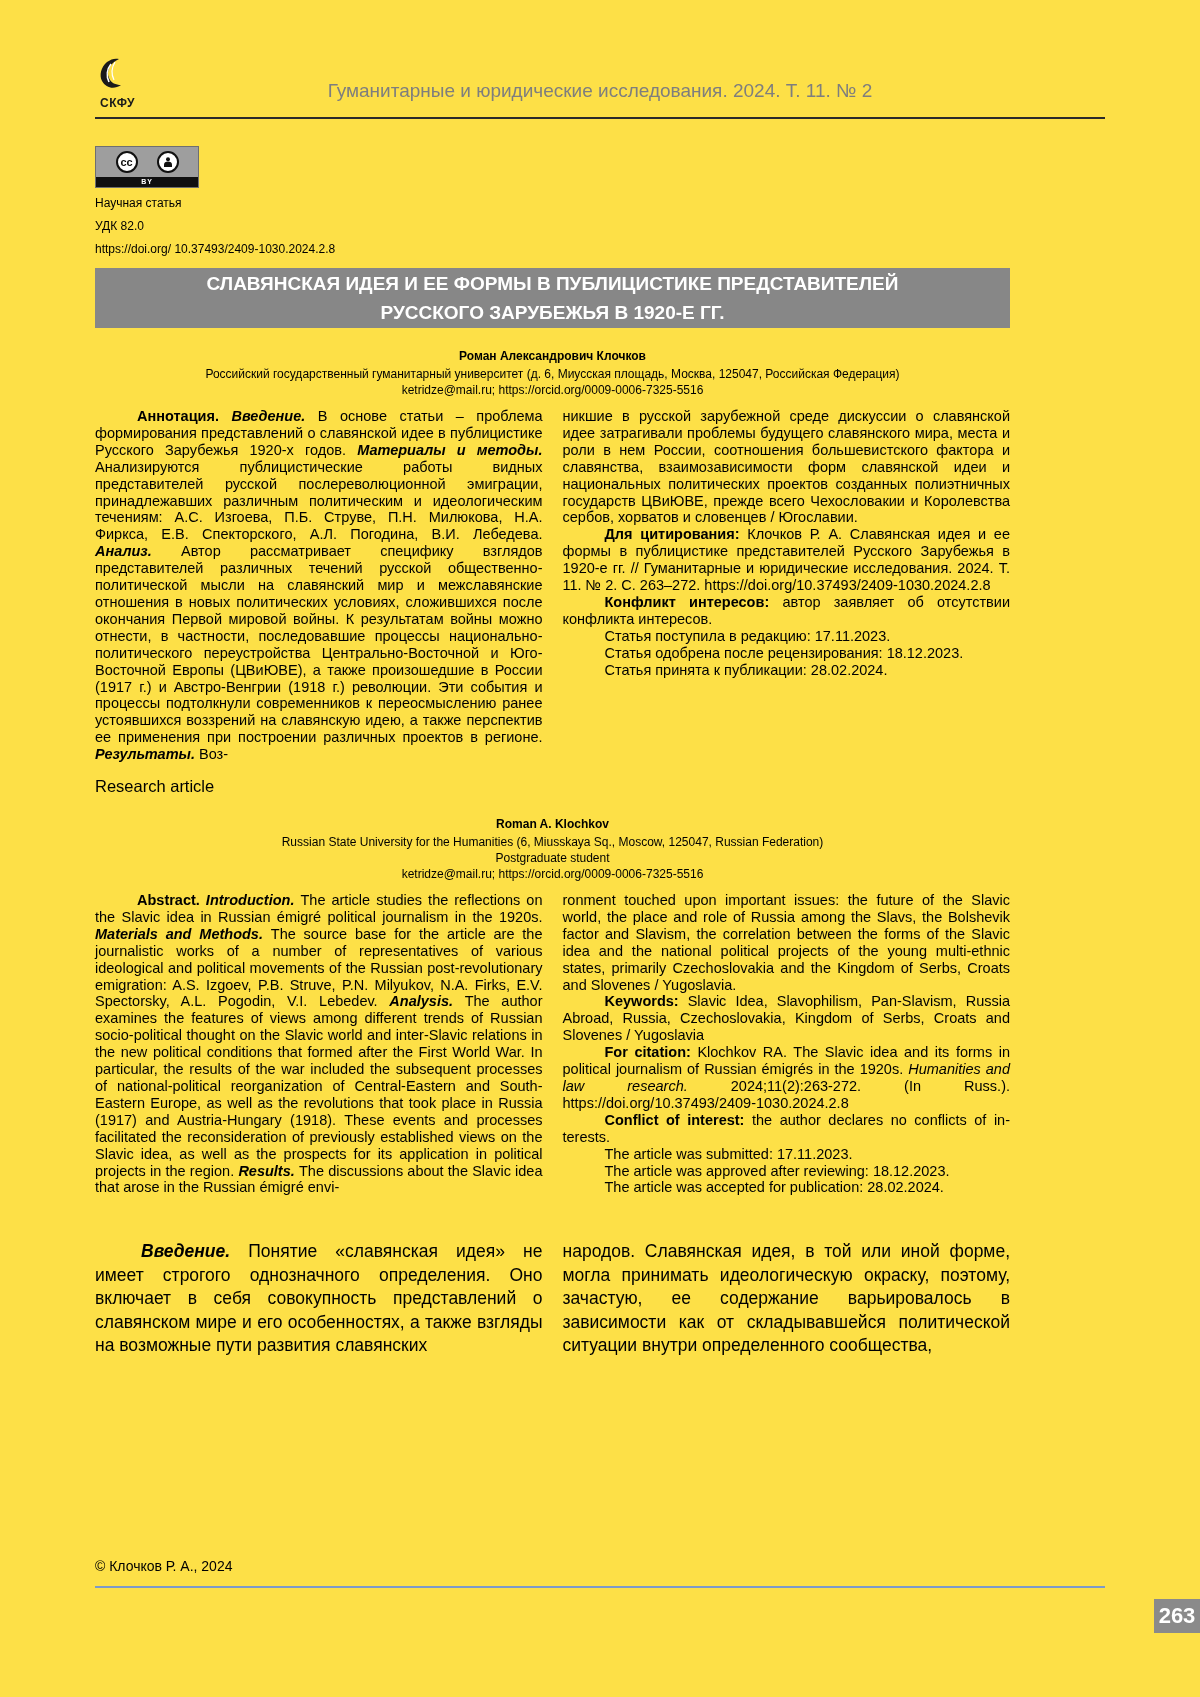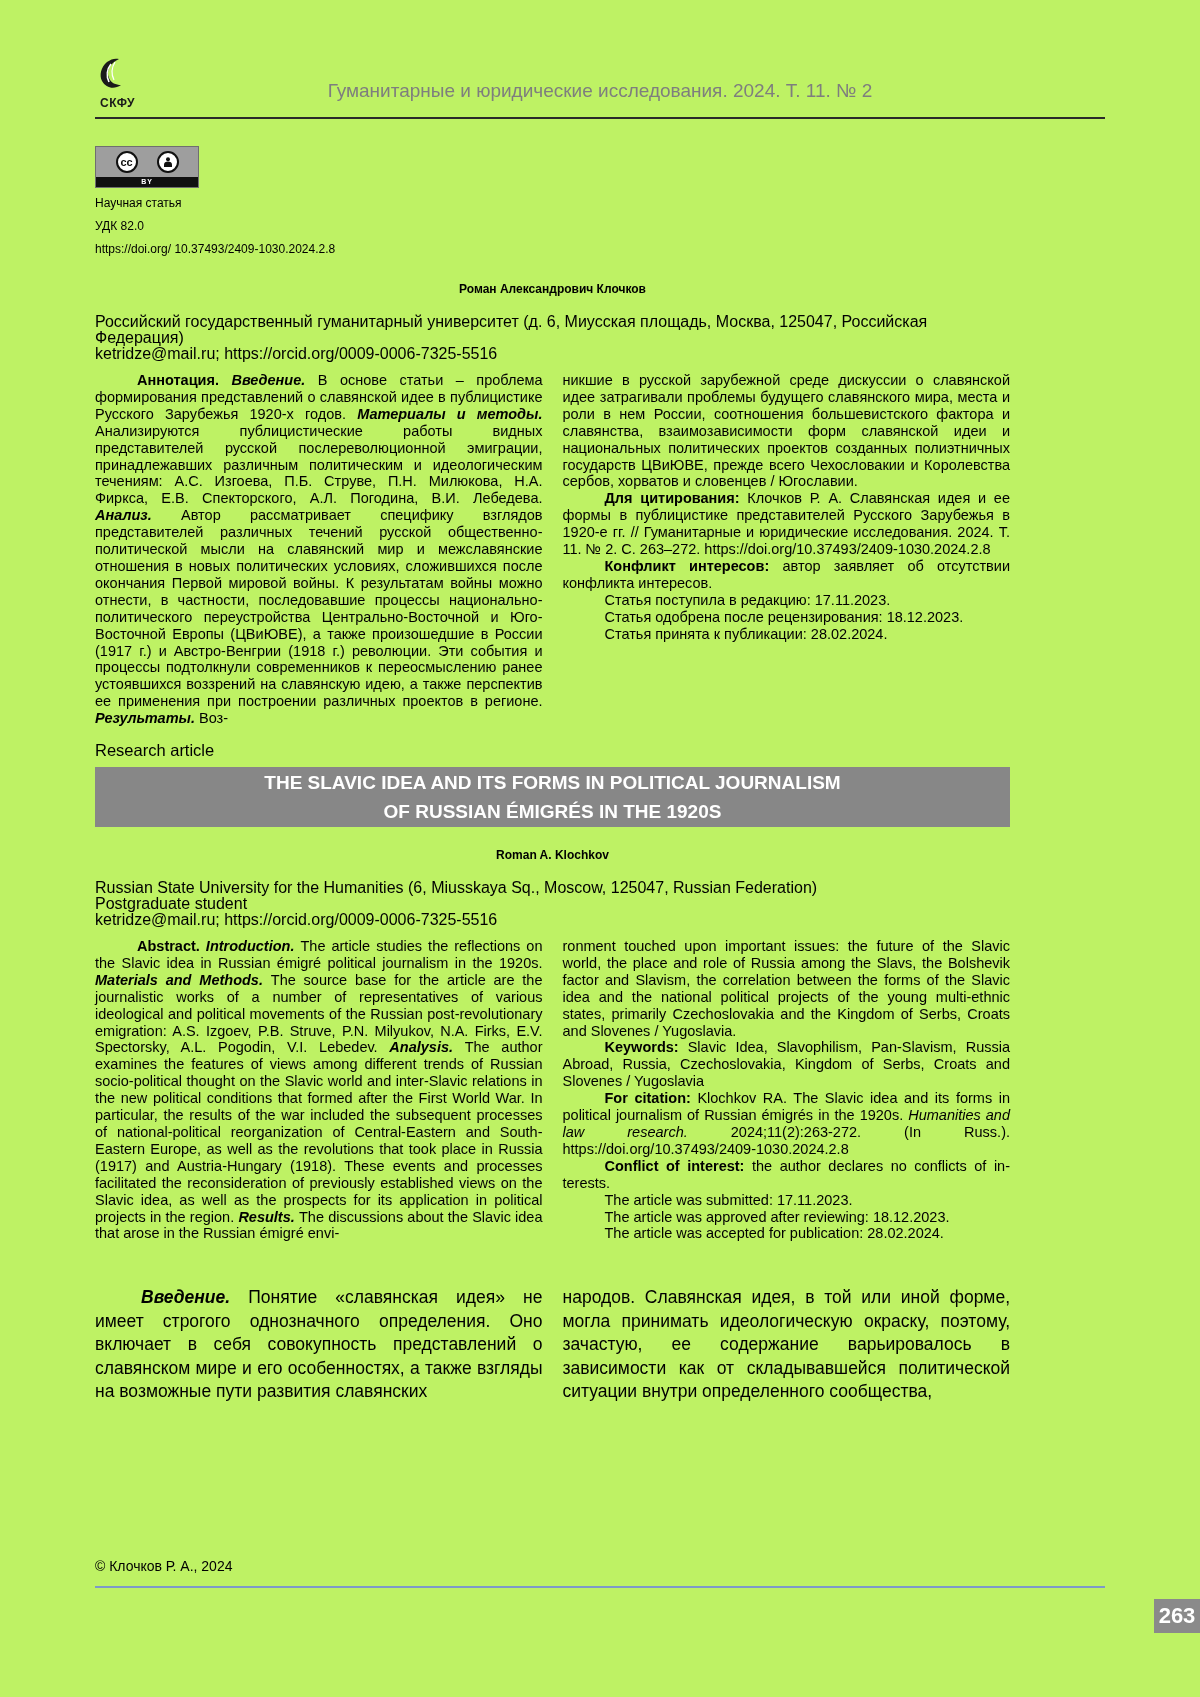--- a/index.html
+++ b/index.html
@@ -1,17 +1,17 @@
 <!DOCTYPE html>
 <html lang="ru"><head>
 <meta charset="utf-8">
 <style>
   html,body{margin:0;padding:0;background:#ffffff;}
   .page{
-    position:relative;width:1200px;height:1697px;background:#bef264;
+    position:relative;width:1200px;height:1697px;background:#fde047;
     font-family:"Liberation Sans",sans-serif;color:#000;overflow:hidden;
   }
   
   .logo{position:absolute;left:92px;top:58px;width:60px;text-align:left;}
   .logo-text{font-size:12px;font-weight:bold;color:#1a1a1a;margin-top:-6px;margin-left:8px;letter-spacing:.5px;}
   .journal-title{position:absolute;left:95px;top:80px;width:1010px;text-align:center;
     color:#7e7e7e;font-size:19px;}
   .header-rule{position:absolute;left:95px;top:117px;width:1010px;height:2px;background:#2a2a2a;}
   
   .content{position:absolute;left:95px;top:146px;width:915px;}
@@ -22,21 +22,21 @@
   .cc-circle{width:22px;height:22px;border-radius:50%;border:2px solid #101010;background:#fff;
     color:#101010;font-weight:bold;font-size:11px;display:flex;align-items:center;justify-content:center;box-sizing:border-box;}
   .cc-badge-bottom{height:10px;background:#101010;color:#fff;font-size:7px;line-height:10px;
     text-align:center;font-weight:bold;letter-spacing:1px;}
   .meta-line{font-size:12px;line-height:23px;}
   .meta-block{margin-top:4px;}
   
   .banner{margin-top:7px;background:#878787;color:#fff;text-align:center;
     font-weight:bold;font-size:19px;line-height:29px;padding:1px 10px;}
   .author{margin-top:18px;text-align:center;font-weight:bold;font-size:12px;line-height:20px;}
-  .affil{margin-top:15px;font-size:16px;line-height:16px;}
+  .affil{font-size:12px;line-height:16px;text-align:center;}
   
   .twocol{display:flex;gap:20px;text-align:justify;}
   .abstract{margin-top:10px;font-size:14.5px;line-height:16.9px;}
   .col{flex:1;min-width:0;}
   .para{margin:0;}
   .para.first{text-indent:42px;}
   .seg-b{font-weight:bold;}
   .seg-i{font-style:italic;}
   .seg-bi{font-weight:bold;font-style:italic;}
   .section-label{margin-top:14px;font-size:16.5px;}
@@ -78,20 +78,24 @@
         </span>
       </div>
       <div class="cc-badge-bottom">BY</div>
     </div>
     <div class="meta-block">
       <div class="meta-line">Научная статья</div>
       <div class="meta-line">УДК 82.0</div>
       <div class="meta-line">https://doi.org/ 10.37493/2409-1030.2024.2.8</div>
     </div>
 
+    <div class="banner">
+      <div>СЛАВЯНСКАЯ ИДЕЯ И ЕЕ ФОРМЫ В ПУБЛИЦИСТИКЕ ПРЕДСТАВИТЕЛЕЙ</div>
+      <div>РУССКОГО ЗАРУБЕЖЬЯ В 1920-Е ГГ.</div>
+    </div>
     <div class="author">Роман Александрович Клочков</div>
     <div class="affil">
       <div>Российский государственный гуманитарный университет (д. 6, Миусская площадь, Москва, 125047, Российская Федерация)</div>
       <div>ketridze@mail.ru; https://orcid.org/0009-0006-7325-5516</div>
     </div>
 
     <div class="twocol abstract">
       <div class="col">
           <p class="para first"><span class="seg-b">Аннотация. </span><span class="seg-bi">Введение. </span><span class="seg-n">В основе статьи – проблема формирования представлений о славянской идее в публицистике Русского Зарубежья 1920-х годов. </span><span class="seg-bi">Материалы и методы. </span><span class="seg-n">Анализируются публицистические работы видных представителей русской послереволюционной эмиграции, принадлежавших различным политическим и идеологическим течениям: А.С. Изгоева, П.Б. Струве, П.Н. Милюкова, Н.А. Фиркса, Е.В. Спекторского, А.Л. Погодина, В.И. Лебедева. </span><span class="seg-bi">Анализ. </span><span class="seg-n">Автор рассматривает специфику взглядов представителей различных течений русской общественно-политической мысли на славянский мир и межславянские отношения в новых политических условиях, сложившихся после окончания Первой мировой войны. К результатам войны можно отнести, в частности, последовавшие процессы национально-политического переустройства Центрально-Восточной и Юго-Восточной Европы (ЦВиЮВЕ), а также произошедшие в России (1917 г.) и Австро-Венгрии (1918 г.) революции. Эти события и процессы подтолкнули современников к переосмыслению ранее устоявшихся воззрений на славянскую идею, а также перспектив ее применения при построении различных проектов в регионе. </span><span class="seg-bi">Результаты. </span><span class="seg-n">Воз-</span></p>
         </div>
@@ -99,24 +103,20 @@
           <p class="para cont"><span class="seg-n">никшие в русской зарубежной среде дискуссии о славянской идее затрагивали проблемы будущего славянского мира, места и роли в нем России, соотношения большевистского фактора и славянства, взаимозависимости форм славянской идеи и национальных политических проектов созданных полиэтничных государств ЦВиЮВЕ, прежде всего Чехословакии и Королевства сербов, хорватов и словенцев / Югославии.</span></p>
           <p class="para first"><span class="seg-b">Для цитирования: </span><span class="seg-n">Клочков Р. А. Славянская идея и ее формы в публицистике представителей Русского Зарубежья в 1920-е гг. // Гуманитарные и юридические исследования. 2024. Т. 11. № 2. С. 263–272. https://doi.org/10.37493/2409-1030.2024.2.8</span></p>
           <p class="para first"><span class="seg-b">Конфликт интересов: </span><span class="seg-n">автор заявляет об отсутствии конфликта интересов.</span></p>
           <p class="para first"><span class="seg-n">Статья поступила в редакцию: 17.11.2023.</span></p>
           <p class="para first"><span class="seg-n">Статья одобрена после рецензирования: 18.12.2023.</span></p>
           <p class="para first"><span class="seg-n">Статья принята к публикации: 28.02.2024.</span></p>
         </div>
     </div>
 
     <div class="section-label">Research article</div>
-    <div class="banner">
-      <div>THE SLAVIC IDEA AND ITS FORMS IN POLITICAL JOURNALISM</div>
-      <div>OF RUSSIAN ÉMIGRÉS IN THE 1920S</div>
-    </div>
     <div class="author">Roman A. Klochkov</div>
     <div class="affil">
       <div>Russian State University for the Humanities (6, Miusskaya Sq., Moscow, 125047, Russian Federation)</div>
       <div>Postgraduate student</div>
       <div>ketridze@mail.ru; https://orcid.org/0009-0006-7325-5516</div>
     </div>
 
     <div class="twocol abstract">
       <div class="col">
           <p class="para first"><span class="seg-b">Abstract. </span><span class="seg-bi">Introduction. </span><span class="seg-n">The article studies the reflections on the Slavic idea in Russian émigré political journalism in the 1920s. </span><span class="seg-bi">Materials and Methods. </span><span class="seg-n">The source base for the article are the journalistic works of a number of representatives of various ideological and political movements of the Russian post-revolutionary emigration: A.S. Izgoev, P.B. Struve, P.N. Milyukov, N.A. Firks, E.V. Spectorsky, A.L. Pogodin, V.I. Lebedev. </span><span class="seg-bi">Analysis. </span><span class="seg-n">The author examines the features of views among different trends of Russian socio-political thought on the Slavic world and inter-Slavic relations in the new political conditions that formed after the First World War. In particular, the results of the war included the subsequent processes of national-political reorganization of Central-Eastern and South-Eastern Europe, as well as the revolutions that took place in Russia (1917) and Austria-Hungary (1918). These events and processes facilitated the reconsideration of previously established views on the Slavic idea, as well as the prospects for its application in political projects in the region. </span><span class="seg-bi">Results. </span><span class="seg-n">The discussions about the Slavic idea that arose in the Russian émigré envi-</span></p>

